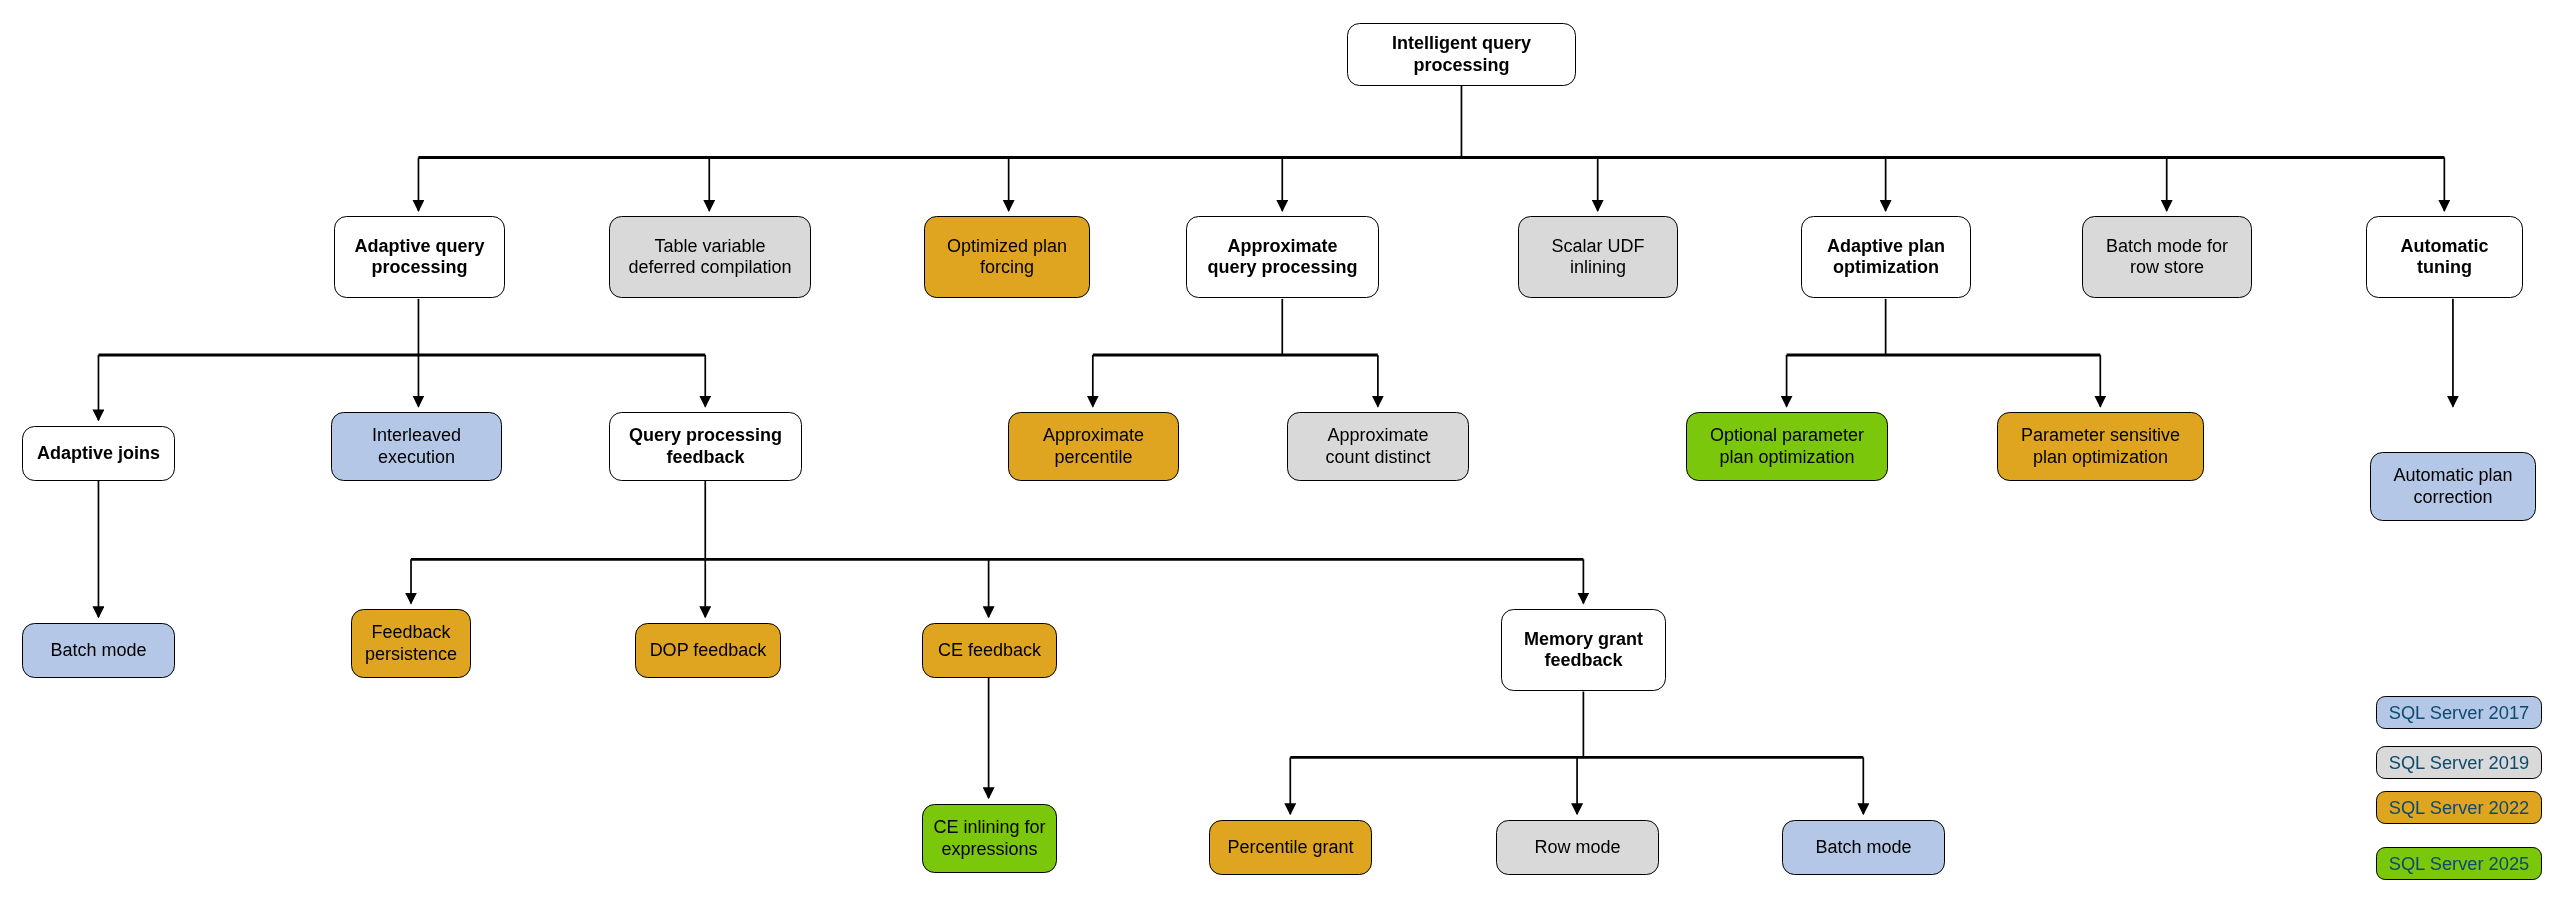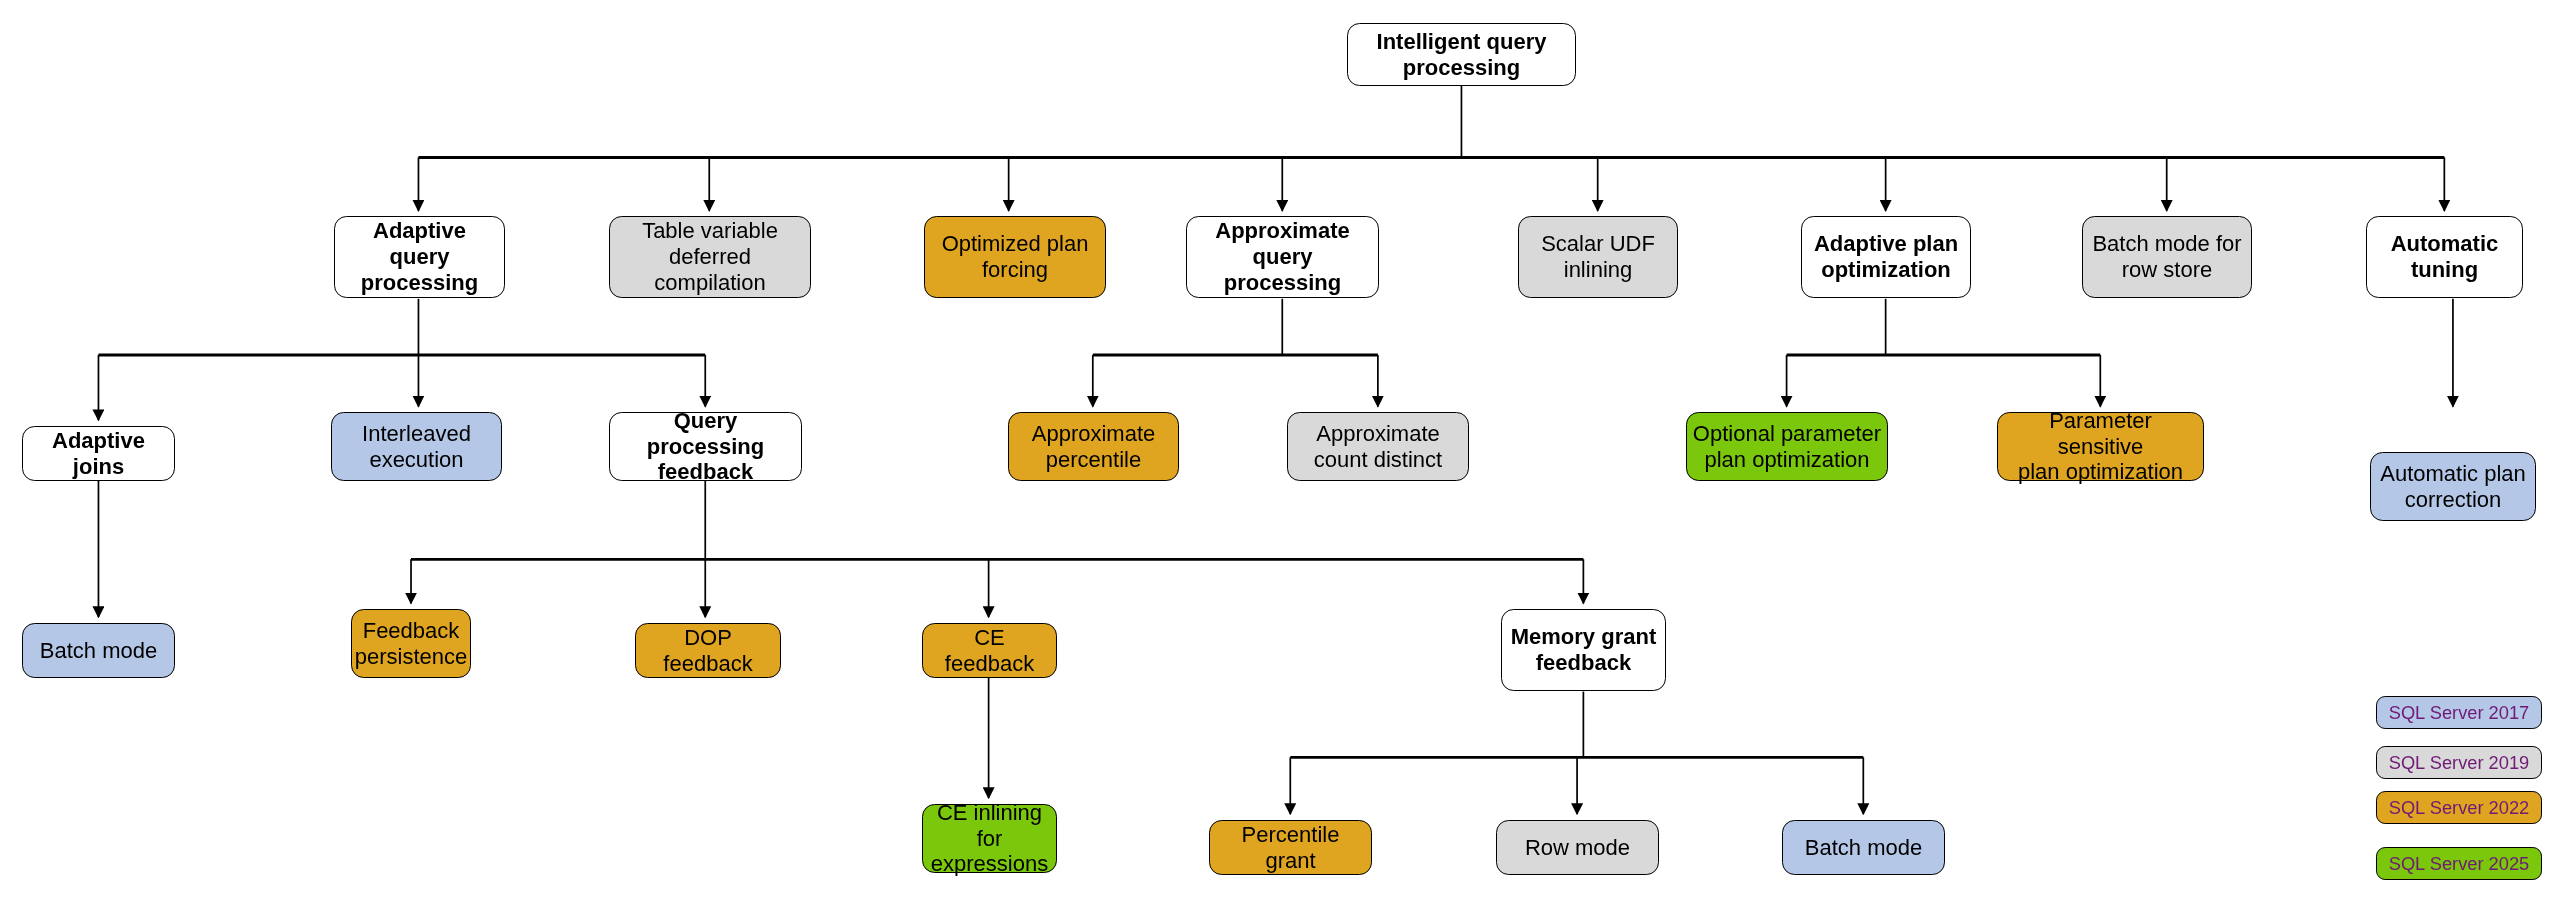--- a/index.html
+++ b/index.html
@@ -28,39 +28,39 @@
     box-sizing: border-box;
     border: 1.7px solid #000000;
     border-radius: 12.6px;
     display: flex;
     align-items: center;
     justify-content: center;
     text-align: center;
     color: #000000;
     line-height: 1.18;
     padding: 2.3px 5.7px;
-    font-size: 22px;
+    font-size: 18px;
     white-space: pre-line;
   }
   .node.white  { background: #ffffff; font-weight: bold; }
   .node.grey   { background: #d9d9d9; font-weight: normal; }
   .node.blue   { background: #b4c7e7; font-weight: normal; }
   .node.gold   { background: #dfa521; font-weight: normal; }
   .node.green  { background: #7ac70c; font-weight: normal; }
 
   .legend-item {
     position: absolute;
     box-sizing: border-box;
     border: 1.7px solid #000000;
     border-radius: 9.2px;
     display: flex;
     align-items: center;
     justify-content: center;
     font-size: 18.3px;
-    color: #701a75;
+    color: #0c4a6e;
     height: 33px;
     width: 166px;
     left: 2376px;
   }
 </style>
 </head>
 <body>
 
 <div id="stage">
 
@@ -119,21 +119,21 @@
     </g>
   </svg>
 
   <div id="nodes">
       <div class="node white" style="left: 1347px; top: 23px; width: 229px; height: 63px;">Intelligent query
 processing</div>
       <div class="node white" style="left: 334px; top: 216px; width: 171px; height: 82px;">Adaptive query
 processing</div>
       <div class="node grey" style="left: 609px; top: 216px; width: 202px; height: 82px;">Table variable
 deferred compilation</div>
-      <div class="node gold" style="left: 924px; top: 216px; width: 182px; height: 82px;">Optimized plan
+      <div class="node gold" style="left: 924px; top: 216px; width: 166px; height: 82px;">Optimized plan
 forcing</div>
       <div class="node white" style="left: 1186px; top: 216px; width: 193px; height: 82px;">Approximate
 query processing</div>
       <div class="node grey" style="left: 1518px; top: 216px; width: 160px; height: 82px;">Scalar UDF
 inlining</div>
       <div class="node white" style="left: 1801px; top: 216px; width: 170px; height: 82px;">Adaptive plan
 optimization</div>
       <div class="node grey" style="left: 2082px; top: 216px; width: 170px; height: 82px;">Batch mode for
 row store</div>
       <div class="node white" style="left: 2366px; top: 216px; width: 157px; height: 82px;">Automatic

